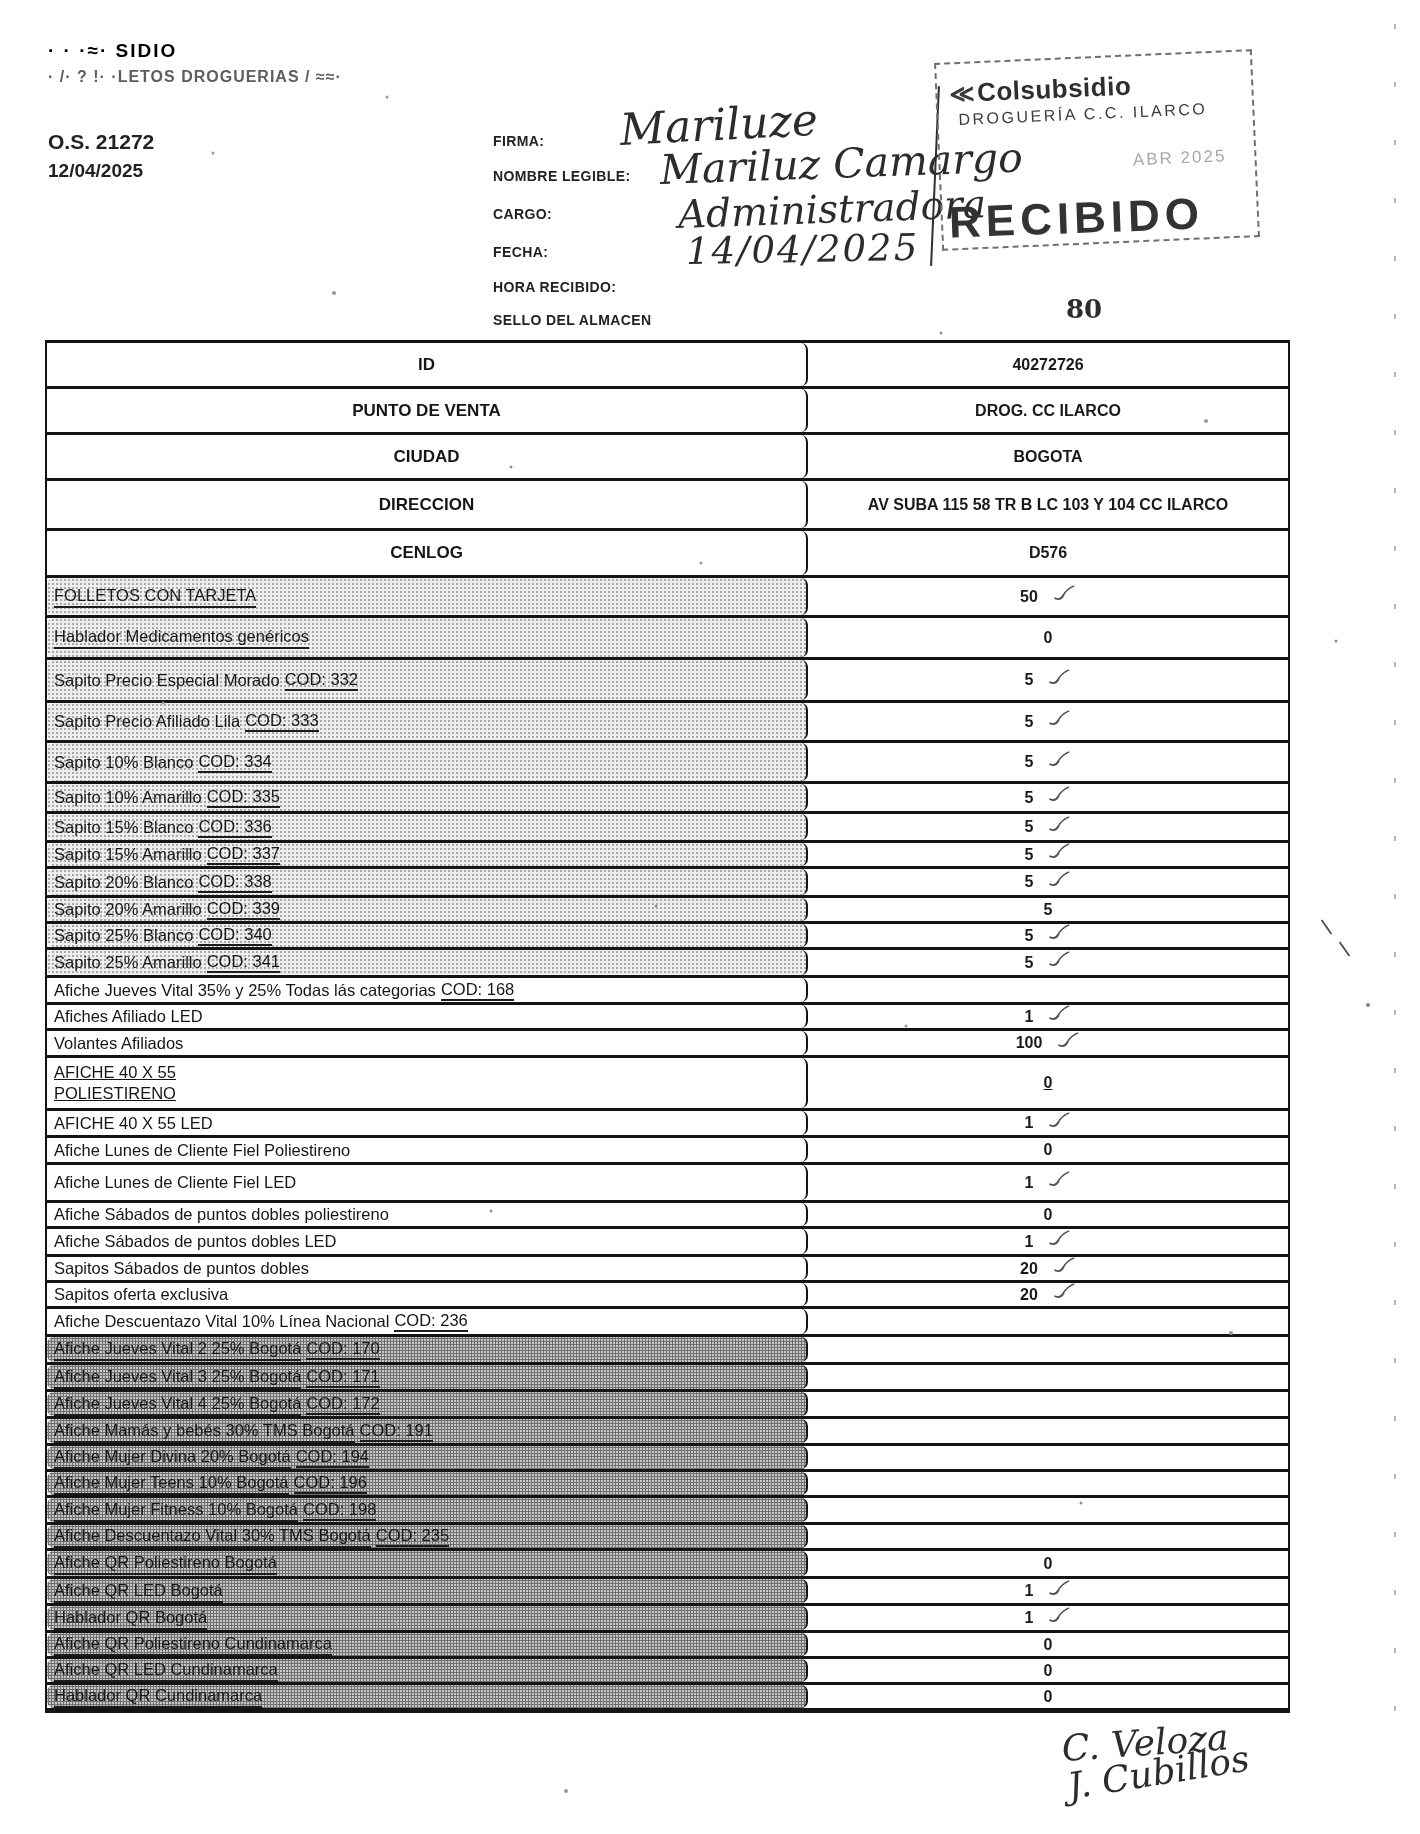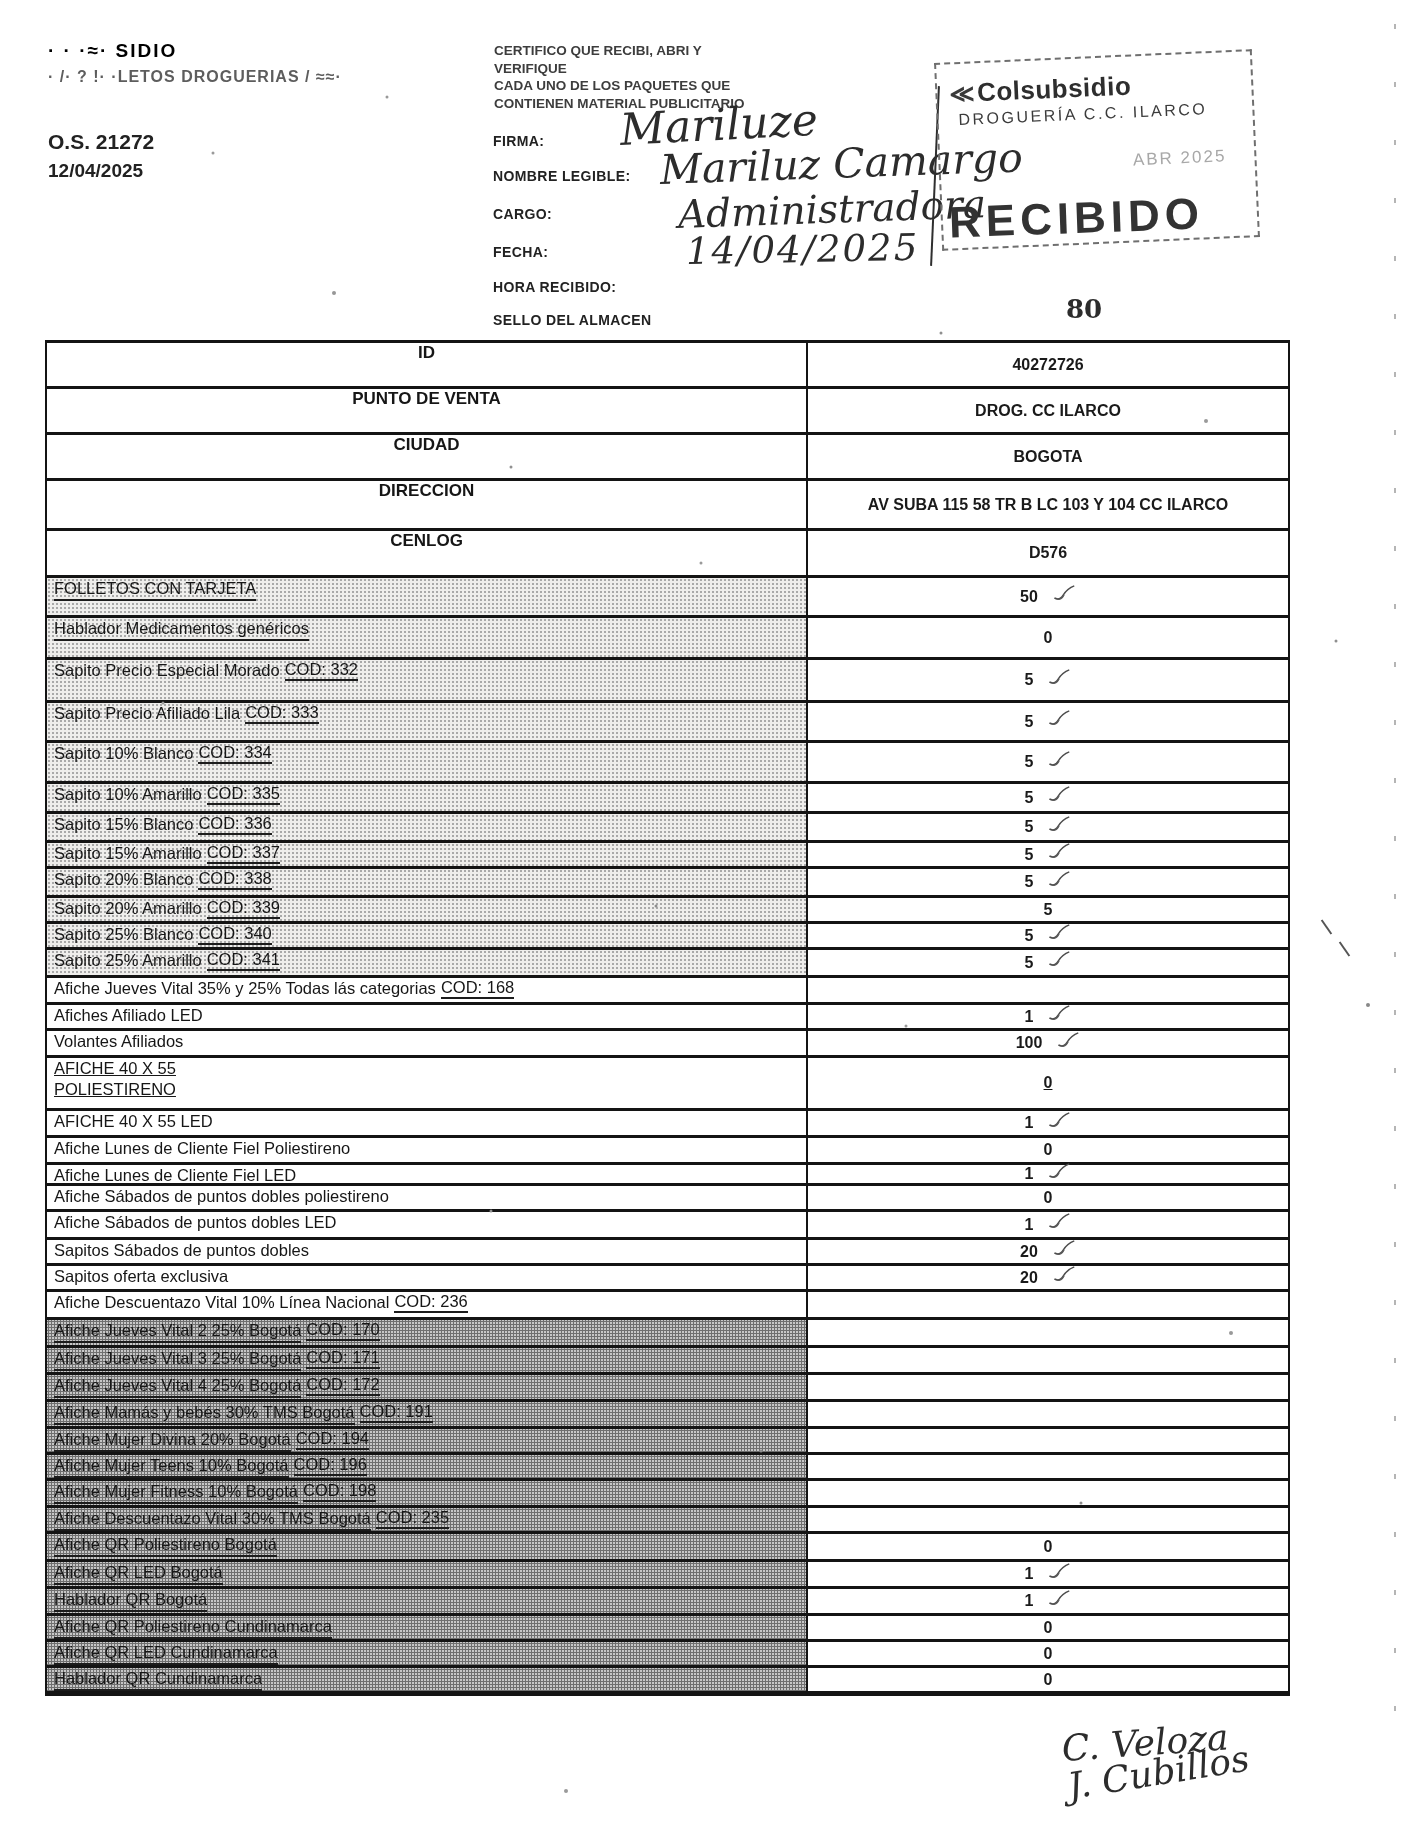--- a/index.html
+++ b/index.html
@@ -30,21 +30,21 @@
   .stamp{position:absolute;left:938px;top:56px;width:318px;height:188px;border:2px dashed #6f6f6f;transform:rotate(-2.5deg);box-sizing:border-box;}
   .stamp-brand{margin:14px 0 0 12px;font-size:26px;font-weight:700;color:#2e2e2e;letter-spacing:.5px;white-space:nowrap;}
   .stamp-logo{font-size:24px;font-weight:700;margin-right:2px;color:#3a3a3a;}
   .stamp-loc{margin:2px 0 0 20px;font-size:16px;color:#3b3b3b;letter-spacing:2.5px;white-space:nowrap;}
   .stamp-date{position:absolute;right:28px;top:94px;font-size:17px;color:#a8a8a8;letter-spacing:2px;}
   .stamp-recv{position:absolute;left:6px;bottom:0px;font-size:44px;font-weight:800;letter-spacing:5px;color:#333;white-space:nowrap;transform:rotate(.5deg);}
   
   .tbl{position:absolute;left:45px;top:340px;width:1245px;border:2px solid #141414;border-top-width:3px;box-sizing:border-box;background:#fff;}
   .row{display:flex;border-bottom:3px solid #141414;box-sizing:border-box;align-items:stretch;}
   .row:last-child{border-bottom-width:3px;}
-  .cl{width:761px;border-right:2px solid #141414;display:flex;align-items:flex-start;box-sizing:border-box;}
+  .cl{width:761px;border-right:2px solid #141414;display:flex;align-items:center;box-sizing:border-box;border-radius:7px;}
   .cr{flex:1;display:flex;align-items:center;justify-content:center;font-weight:700;font-size:16px;color:#1a1a1a;}
   .hdr .cl{justify-content:center;font-weight:700;font-size:17px;}
   .item .cl{padding-left:7px;font-size:16.5px;}
   .item .lbl{white-space:pre-line;line-height:21px;}
   .item .cod{margin-left:5px;white-space:nowrap;}
   .shade-light .cl{background-color:#efeeec;background-image:radial-gradient(circle,#a9a9a9 .8px,transparent 1px);background-size:4px 4px;}
   .shade-dark .cl{background-color:#c7c7c7;background-image:radial-gradient(circle,#6f6f6f 1px,transparent 1.2px);background-size:3px 3px;}
   .u-full .lbl,.u-full .cod,.u-cod .cod{border-bottom:2px solid #1c1c1c;}
   .chk{margin-left:14px;display:inline-flex;transform:rotate(-6deg);position:relative;top:-3px;}
   
@@ -64,26 +64,20 @@
 </head>
 <body>
 
 <div class="page">
 
   <div class="hl-line1">· ·  ·≈·   SIDIO</div>
   <div class="hl-line2">· /· ? !·  ·LETOS DROGUERIAS / ≈≈·</div>
   <div class="os-number">O.S. 21272</div>
   <div class="os-date">12/04/2025</div>
 
-  <div class="cert">
-    <div>CERTIFICO QUE RECIBI, ABRI Y</div>
-    <div>VERIFIQUE</div>
-    <div>CADA UNO DE LOS PAQUETES QUE</div>
-    <div>CONTIENEN MATERIAL PUBLICITARIO</div>
-  </div>
 
   <div class="field f-firma">FIRMA:</div>
   <div class="field f-nombre">NOMBRE LEGIBLE:</div>
   <div class="field f-cargo">CARGO:</div>
   <div class="field f-fecha">FECHA:</div>
   <div class="field f-hora">HORA RECIBIDO:</div>
   <div class="field f-sello">SELLO DEL ALMACEN</div>
 
   <div class="hand hw-firma">Mariluze</div>
   <div class="hand hw-nombre">Mariluz Camargo</div>
@@ -367,21 +361,21 @@
         </div>
       </div>
       <div class="row item" style="height: 27px;">
         <div class="cl">
           <span class="lbl">Afiche Lunes de Cliente Fiel Poliestireno</span>
         </div>
         <div class="cr">
           <span class="val">0</span>
         </div>
       </div>
-      <div class="row item" style="height: 21px;">
+      <div class="row item" style="height: 38px;">
         <div class="cl">
           <span class="lbl">Afiche Lunes de Cliente Fiel LED</span>
         </div>
         <div class="cr">
           <span class="val">1</span>
           <span class="chk">
             <svg width="24" height="15" viewBox="0 0 24 15">
               <path d="M2 11 C5 13 8 13 11 9 C15 4 19 2 23 1" fill="none" stroke="#4d4d4d" stroke-width="1.5"></path>
               <path d="M4 12 C7 14 10 12 12 9" fill="none" stroke="#5a5a5a" stroke-width="1.2"></path>
             </svg>

